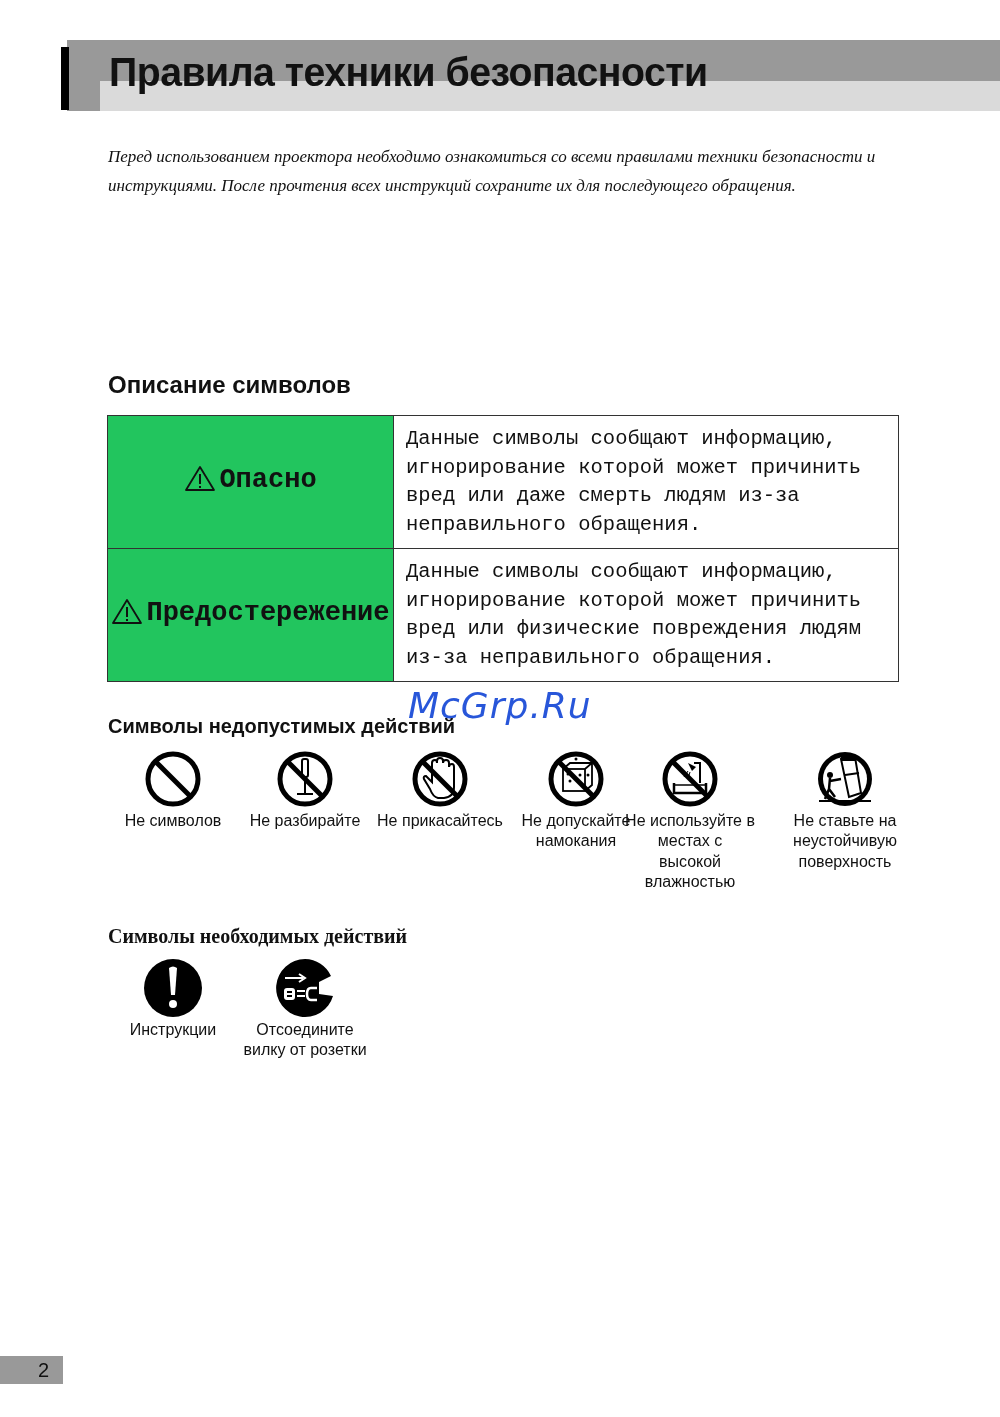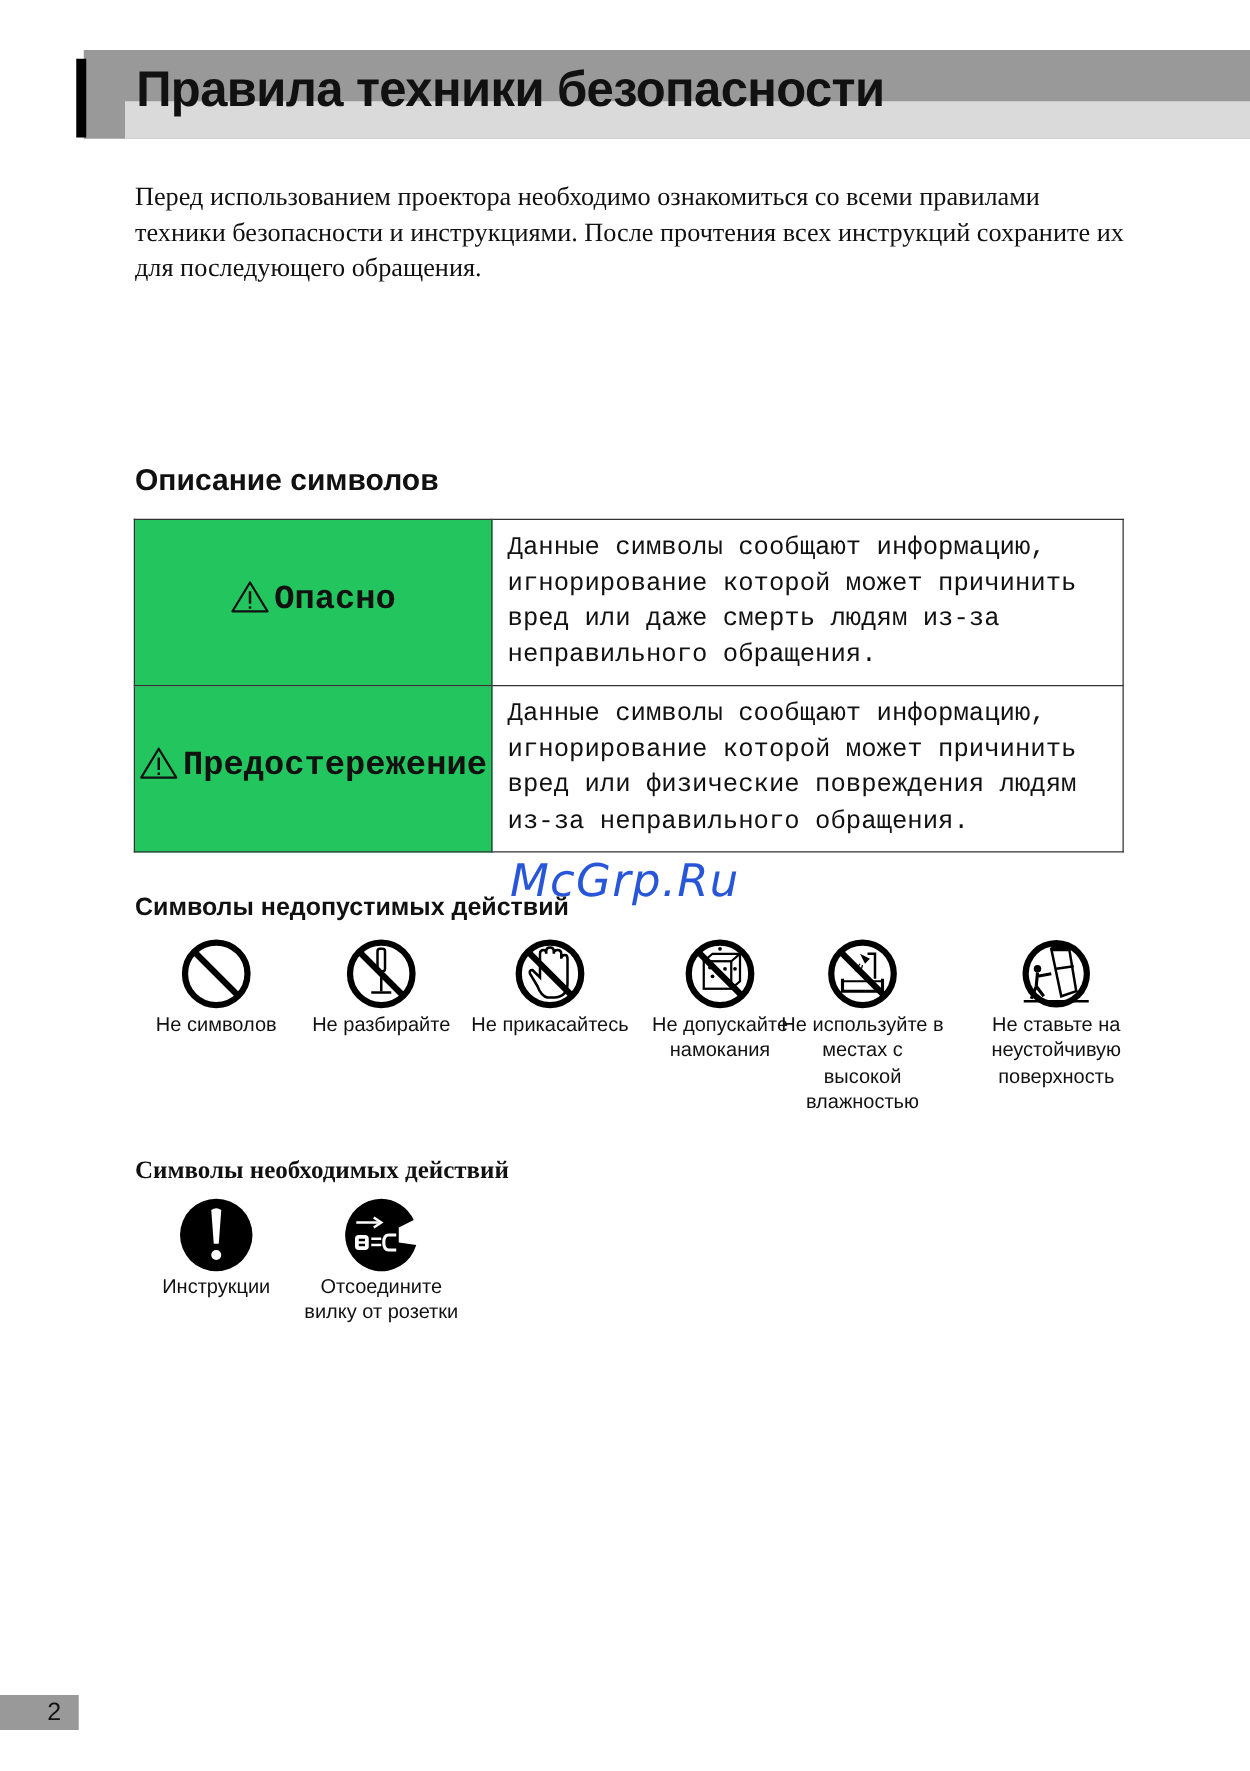--- a/index.html
+++ b/index.html
@@ -1,21 +1,21 @@
 <!DOCTYPE html>
 <html><head>
 <meta charset="utf-8">
 <style>
   html, body { margin: 0; padding: 0; background: #fff; }
   body { width: 1000px; height: 1417px; position: relative; overflow: hidden; font-family: "Liberation Sans", sans-serif; color: #111; }
   .title-band { position: absolute; left: 67px; top: 40px; width: 933px; height: 71px; background: #999; }
   .title-band-light { position: absolute; left: 100px; top: 81px; width: 900px; height: 30px; background: #dadada; }
   .title-bar { position: absolute; left: 61px; top: 47px; width: 8px; height: 63px; background: #000; }
   .page-title { position: absolute; left: 109px; top: 50px; font-size: 40px; font-weight: bold; letter-spacing: -0.5px; margin: 0; transform: scaleX(0.98); transform-origin: left; }
-  .intro { position: absolute; left: 108px; top: 143px; width: 800px; font-family: "Liberation Serif", serif; font-size: 21px; line-height: 28.6px; margin: 0; }
+  .intro { position: absolute; left: 108px; top: 143px; width: 800px; font-family: "Liberation Serif", serif; font-size: 17px; line-height: 28.6px; margin: 0; font-style: italic; }
   .intro p { margin: 0; }
   .section-heading { position: absolute; left: 108px; top: 371px; font-size: 24px; font-weight: bold; margin: 0; }
   table.symbols { position: absolute; left: 107px; top: 415px; width: 792px; border-collapse: collapse; }
   table.symbols td { border: 1.5px solid #333; vertical-align: middle; font-family: Liberation Mono, monospace; }
   td.label-cell { background: #22c55e; width: 283px; height: 130px; text-align: center; font-weight: bold; font-size: 27px; }
   td.desc-cell { font-size: 20.5px; line-height: 28.5px; padding: 6px 10px 6px 12px; }
   .warn-icon { display: inline-block; vertical-align: -5px; margin-right: 3px; }
   .sub-heading { position: absolute; left: 108px; font-size: 20px; margin: 0; text-align: center; }
   .icon-item { position: absolute; width: 130px; text-align: center; font-size: 16px; line-height: 20.3px; }
   .icon-item svg { display: block; margin: 0 auto 2px auto; }

